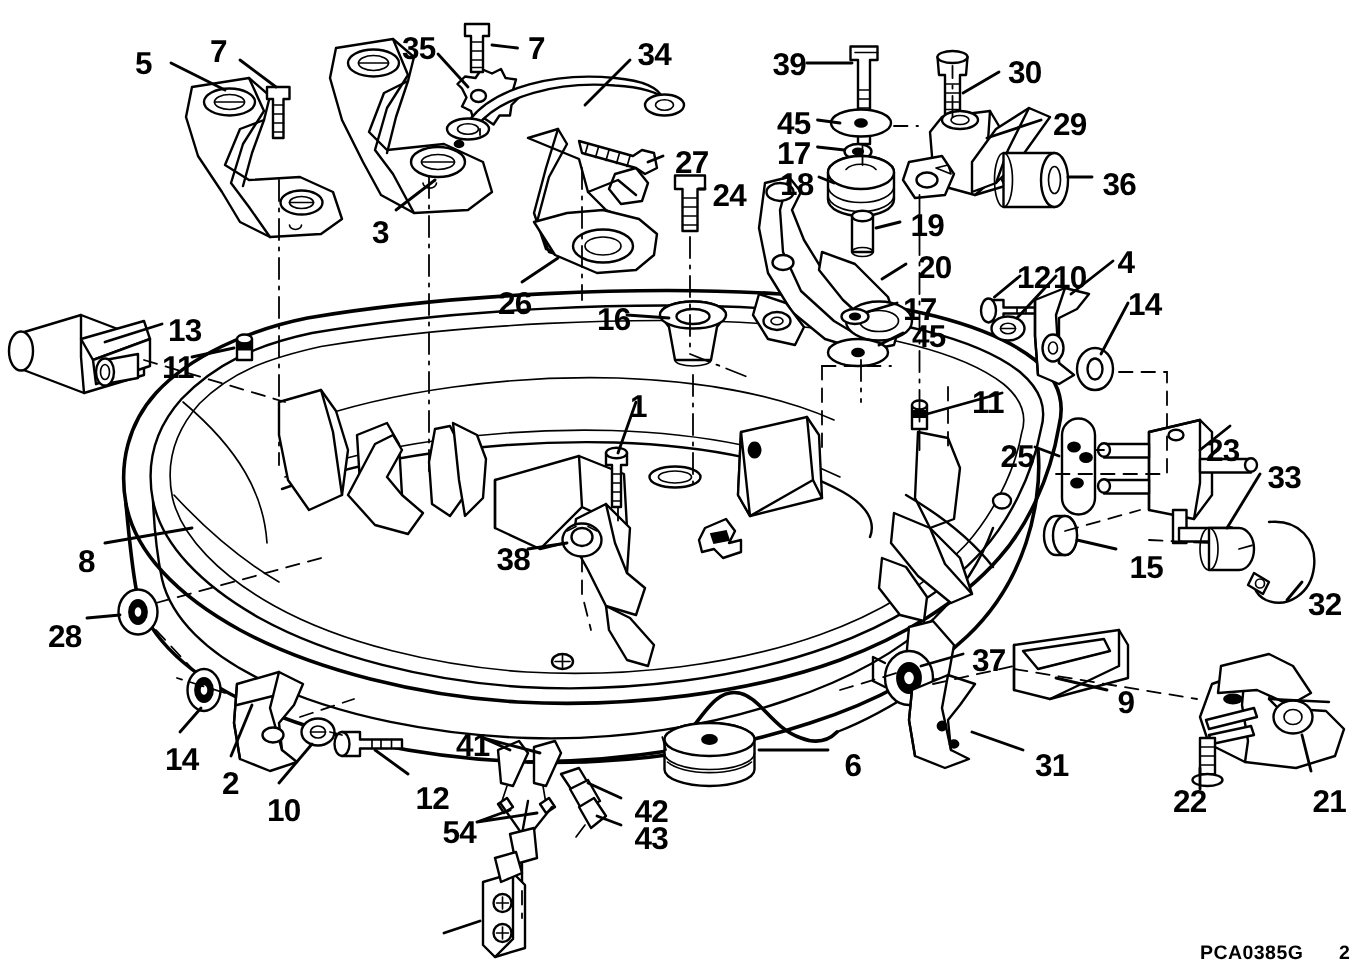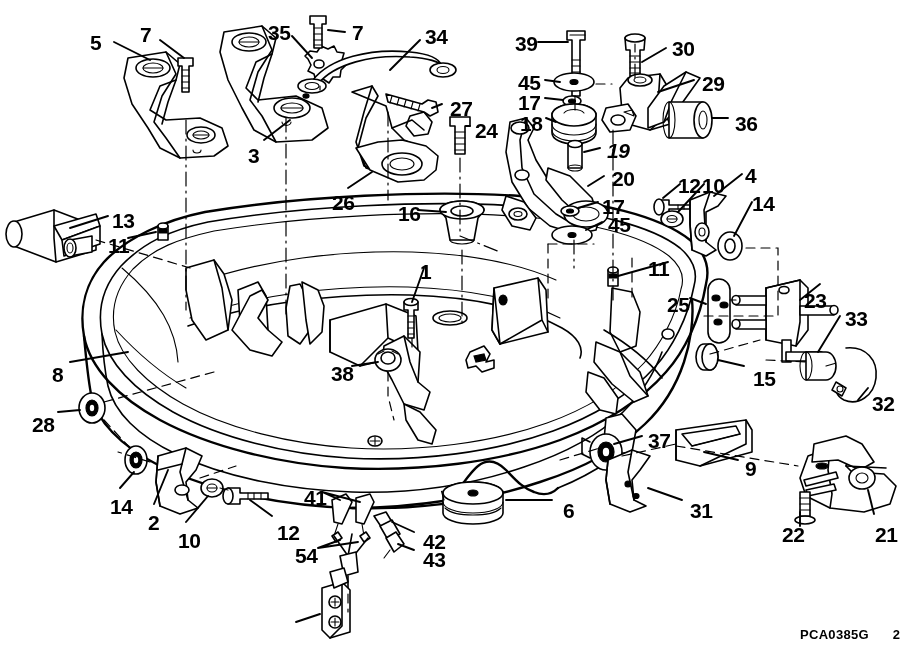--- a/index.html
+++ b/index.html
@@ -639,21 +639,21 @@
       <div class="lbl" style="left: 268px; top: 22px;">35</div>
       <div class="lbl" style="left: 352px; top: 22px;">7</div>
       <div class="lbl" style="left: 425px; top: 26px;">34</div>
       <div class="lbl" style="left: 515px; top: 33px;">39</div>
       <div class="lbl" style="left: 672px; top: 38px;">30</div>
       <div class="lbl" style="left: 702px; top: 73px;">29</div>
       <div class="lbl" style="left: 518px; top: 72px;">45</div>
       <div class="lbl" style="left: 518px; top: 92px;">17</div>
       <div class="lbl" style="left: 520px; top: 113px;">18</div>
       <div class="lbl" style="left: 735px; top: 113px;">36</div>
-      <div class="lbl" style="left: 607px; top: 140px; font-style: italic;">19</div>
+      <div class="lbl" style="left: 607px; top: 140px;">19</div>
       <div class="lbl" style="left: 450px; top: 98px; text-align: right;">27</div>
       <div class="lbl" style="left: 475px; top: 120px;">24</div>
       <div class="lbl" style="left: 248px; top: 145px;">3</div>
       <div class="lbl" style="left: 332px; top: 192px;">26</div>
       <div class="lbl" style="left: 612px; top: 168px;">20</div>
       <div class="lbl" style="left: 678px; top: 175px;">12</div>
       <div class="lbl" style="left: 702px; top: 175px;">10</div>
       <div class="lbl" style="left: 745px; top: 165px;">4</div>
       <div class="lbl" style="left: 752px; top: 193px;">14</div>
       <div class="lbl" style="left: 602px; top: 196px;">17</div>

